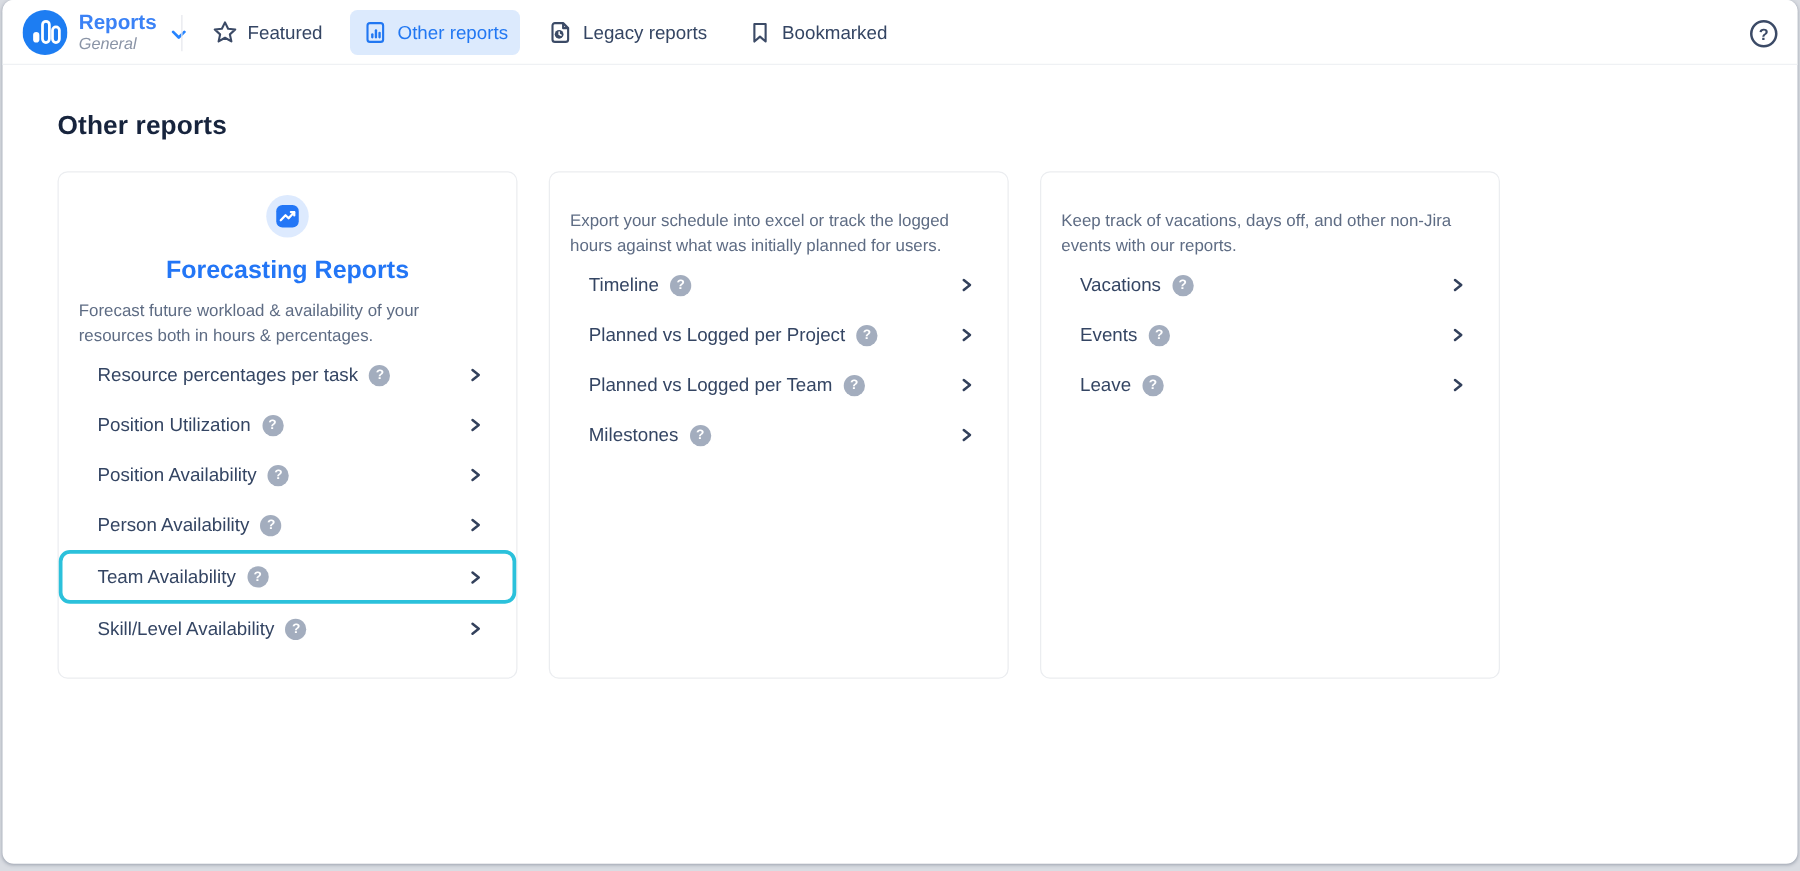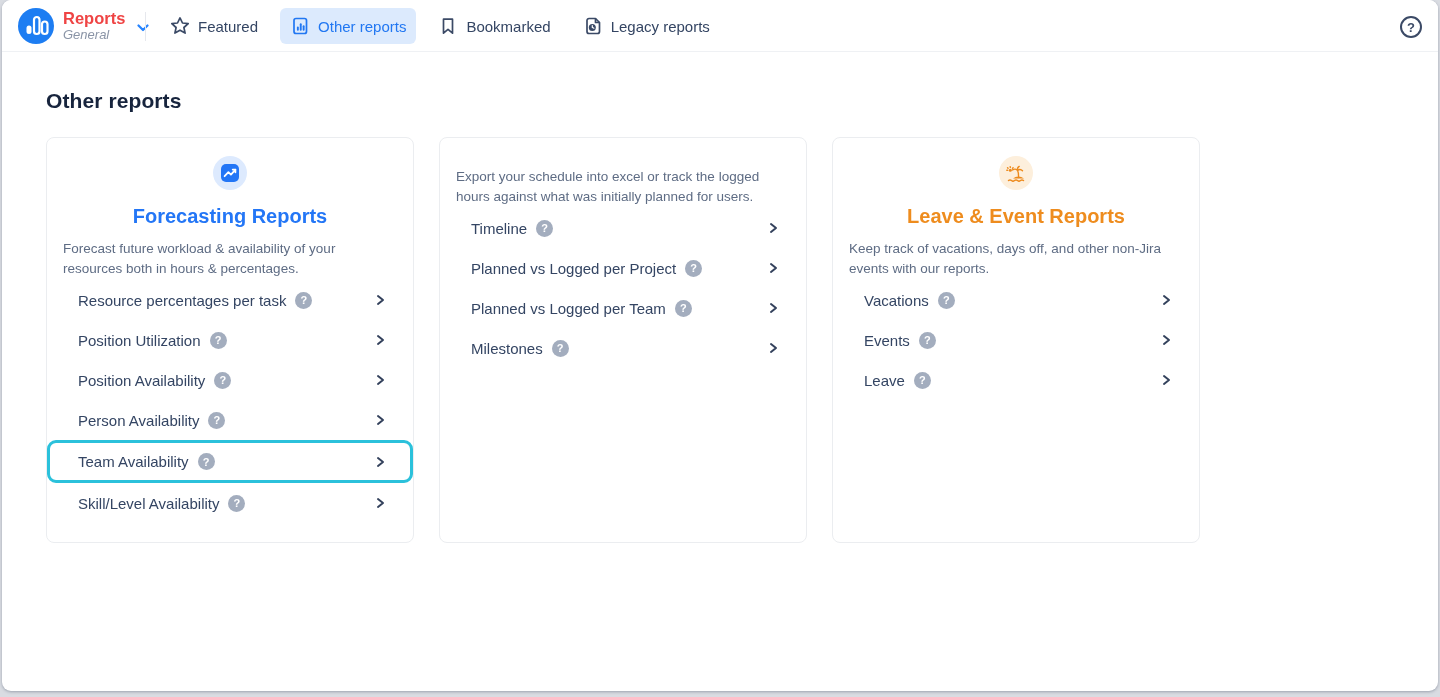--- a/index.html
+++ b/index.html
@@ -10,21 +10,21 @@
     position: absolute; left: 2px; top: 0; width: 1436px; height: 691px;
     background: #ffffff; border-radius: 9px; overflow: hidden;
     box-shadow: 0 1px 3px rgba(80,90,110,.45);
   }
 
   
   .header { position: relative; height: 52px; background: #fff; border-bottom: 1px solid #eff1f4; }
   .logo-area { position: absolute; left: 16px; top: 8px; display: flex; align-items: center; cursor: pointer; }
   .logo-circle { width: 36px; height: 36px; }
   .logo-text { margin-left: 9px; line-height: 1.05; }
-  .logo-title { font-size: 16.5px; font-weight: 700; color: #ef4444; }
+  .logo-title { font-size: 16.5px; font-weight: 700; color: #3b82f6; }
   .logo-sub { font-size: 13px; color: #8a94a6; margin-top: 1px; font-style: italic; }
   .logo-chevron { margin-left: 12px; margin-top: 3px; }
   .header-divider { position: absolute; left: 143px; top: 12px; width: 1px; height: 29px; background: #e6e8ed; }
 
   .tabs { position: absolute; left: 158px; top: 8px; height: 36px; display: flex; gap: 12px; }
   .tab { display: flex; align-items: center; gap: 8px; padding: 0 10px; border-radius: 6px;
          font-size: 15px; font-weight: 500; color: #344563; cursor: pointer; }
   .tab .t-icon { display: flex; }
   .tab.active { background: #dceafd; color: #2177f2; }
 
@@ -105,36 +105,36 @@
             <rect x="9.8" y="7.3" width="1.9" height="7.4" rx="0.9" fill="#2177f2"></rect>
             <rect x="12.7" y="9.3" width="1.9" height="5.4" rx="0.9" fill="#2177f2"></rect>
           </svg>
         </span>
         <span>Other reports</span>
       </div>
 
       <div class="tab">
         <span class="t-icon">
           <svg width="20" height="20" viewBox="0 0 20 20">
-            <path d="M5.5 3.2 h9 V17.2 l-4.5 -3.9 -4.5 3.9 z" fill="none" stroke="#3b4a66" stroke-width="1.7" stroke-linejoin="round"></path>
-          </svg>
-        </span>
-        <span>Bookmarked</span>
-      </div>
-
-      <div class="tab">
-        <span class="t-icon">
-          <svg width="20" height="20" viewBox="0 0 20 20">
             <path d="M12.5 2.5 H6 a2 2 0 0 0 -2 2 v11 a2 2 0 0 0 2 2 h8.5 a2 2 0 0 0 2 -2 V6.5 Z" fill="none" stroke="#3b4a66" stroke-width="1.7" stroke-linejoin="round"></path>
             <path d="M12.5 2.5 V6.5 H16.5" fill="none" stroke="#3b4a66" stroke-width="1.7" stroke-linejoin="round"></path>
             <circle cx="9.3" cy="11.4" r="3.5" fill="#3b4a66"></circle>
             <polyline points="9.3,9.6 9.3,11.4 10.9,12.2" fill="none" stroke="#fff" stroke-width="1.2" stroke-linecap="round"></polyline>
           </svg>
         </span>
         <span>Legacy reports</span>
+      </div>
+
+      <div class="tab">
+        <span class="t-icon">
+          <svg width="20" height="20" viewBox="0 0 20 20">
+            <path d="M5.5 3.2 h9 V17.2 l-4.5 -3.9 -4.5 3.9 z" fill="none" stroke="#3b4a66" stroke-width="1.7" stroke-linejoin="round"></path>
+          </svg>
+        </span>
+        <span>Bookmarked</span>
       </div>
     </div>
 
     <div class="help-btn">
       <span>?</span>
     </div>
   </div>
 
   <div class="main">
     <div class="page-title">Other reports</div>
@@ -259,40 +259,20 @@
               <svg width="9" height="12" viewBox="0 0 9 12">
                   <polyline points="2,2 7,6 2,10" fill="none" stroke="#33415c" stroke-width="2" stroke-linecap="round" stroke-linejoin="round"></polyline>
                 </svg>
             </span>
           </div>
 
         </div>
       </div>
 
       <div class="card card-orange">
-        <div class="card-head">
-          <div class="icon-circle">
-            <svg width="22" height="22" viewBox="0 0 22 22">
-              <g stroke="#ed8a1c" fill="none" stroke-width="1.4" stroke-linecap="round">
-                <circle cx="5.3" cy="8.2" r="1.5" fill="#ed8a1c" stroke="none"></circle>
-                <line x1="5.3" y1="5.4" x2="5.3" y2="4.6"></line>
-                <line x1="3.1" y1="6.3" x2="2.5" y2="5.7"></line>
-                <line x1="7.5" y1="6.3" x2="8.1" y2="5.7"></line>
-                <line x1="2.6" y1="8.2" x2="1.8" y2="8.2"></line>
-                <path d="M13.6 15.5 q0.3-4.5 -1.1-7.2"></path>
-                <path d="M12.6 8.2 q-2.6-2 -5 -0.3"></path>
-                <path d="M12.6 8.2 q3-1.6 4.9 0.6"></path>
-                <path d="M12.6 8.2 q-0.5-2.8 1.6-3.8"></path>
-                <path d="M3.5 18.6 q1.5-1.4 3 0 q1.5 1.4 3 0 q1.5-1.4 3 0 q1.5 1.4 3 0 q1.5-1.4 3 0"></path>
-              </g>
-              <path d="M8 16.6 q5.5-4 11 0 z" fill="#ed8a1c"></path>
-            </svg>
-          </div>
-          <div class="card-title">Leave &amp; Event Reports</div>
-        </div>
         <div class="card-desc">Keep track of vacations, days off, and other non-Jira events with our reports.</div>
         <div class="card-list">
 
           <div class="row">
             <span class="row-label">Vacations</span>
             <span class="badge">?</span>
             <span class="chev">
               <svg width="9" height="12" viewBox="0 0 9 12">
                   <polyline points="2,2 7,6 2,10" fill="none" stroke="#33415c" stroke-width="2" stroke-linecap="round" stroke-linejoin="round"></polyline>
                 </svg>

